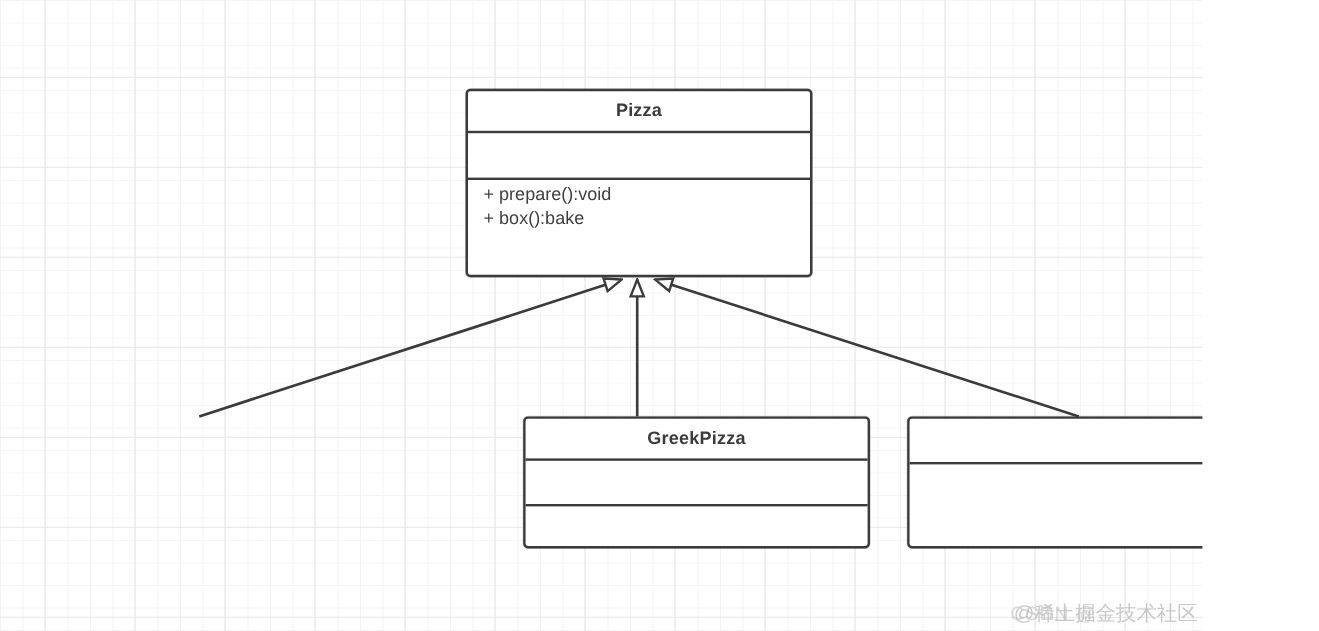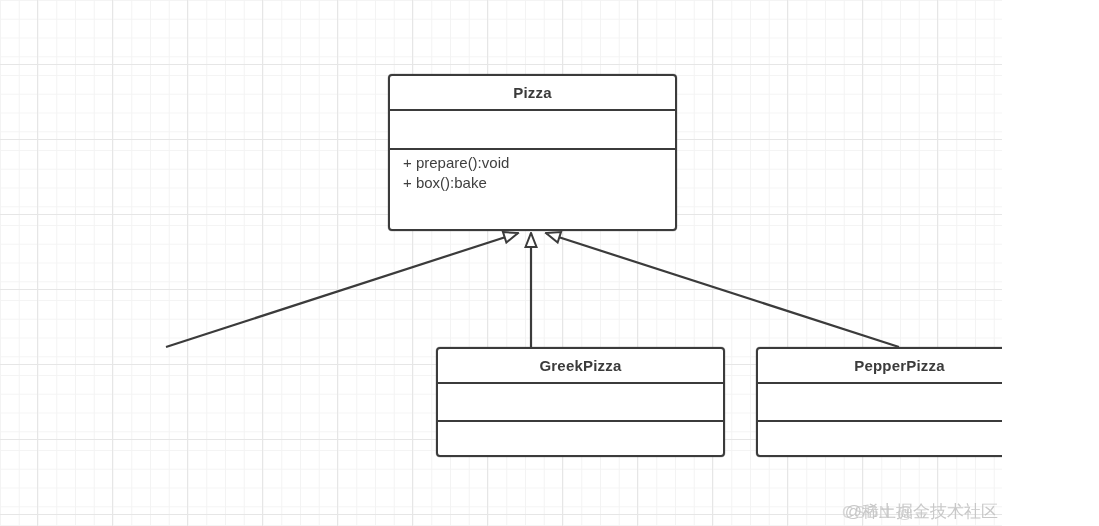--- a/index.html
+++ b/index.html
@@ -112,21 +112,20 @@
   </div>
 
 
   <div class="uml-class" style="left:388px;top:347px;width:289px;height:110px;margin-left:48px;">
     <div class="uml-title">GreekPizza</div>
     <div class="uml-attrs" style="height:38px;"></div>
     <div class="uml-methods"></div>
   </div>
 
   <div class="uml-class" style="left:756px;top:347px;width:287px;height:110px;">
-    <div class="uml-title">PepperPizza</div>
     <div class="uml-attrs" style="height:38px;"></div>
     <div class="uml-methods"></div>
   </div>
 
   <div class="watermark">
     <span class="wm-secondary">CSDN @</span>
     <span class="wm-primary">@稀土掘金技术社区</span>
   </div>
 
 </div>

